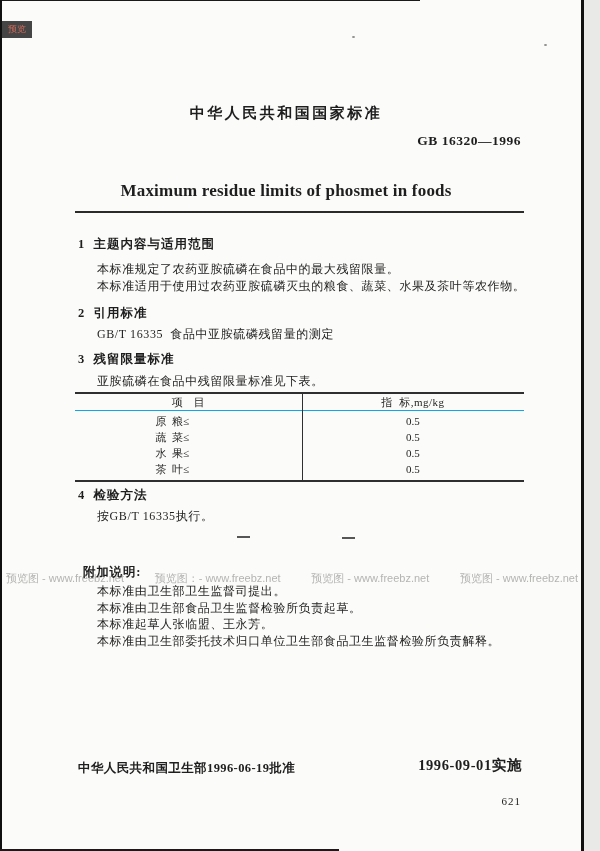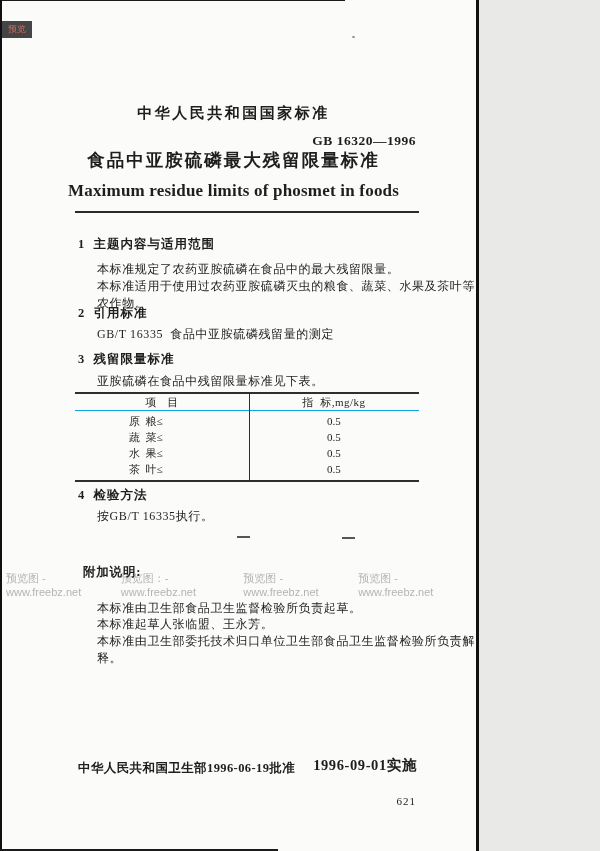--- a/index.html
+++ b/index.html
@@ -1,18 +1,18 @@
 <!DOCTYPE html>
 <html><head>
 <meta charset="utf-8">
 <style>
   * { margin:0; padding:0; box-sizing:border-box; }
   html,body { width:600px; height:851px; }
   body { background:#e9e9e7; font-family:"Liberation Serif","DejaVu Serif",serif; }
-  .page { position:relative; width:479px; height:851px; background:#fbfbf9; overflow:hidden; color:#1e1e1e; }
+  .page { position:relative; width:584px; height:851px; background:#fbfbf9; overflow:hidden; color:#1e1e1e; }
   .t { white-space:pre-wrap; }
 
   
   .edge-left  { position:absolute; left:0; top:0; width:2px; height:100%; background:#101010; }
   .edge-right { position:absolute; right:0; top:0; width:3px; height:100%; background:#101010; }
   .edge-top   { position:absolute; top:0; left:0; width:72%; height:1px; background:#1a1a1a; }
   .edge-bottom{ position:absolute; bottom:0; left:0; width:58%; height:2px; background:#1a1a1a; }
   .corner-badge { position:absolute; left:2px; top:21px; width:30px; height:17px; background:#454545;
                   color:#cf6a5a; font-size:9px; display:flex; align-items:center; justify-content:center; }
   .speck { position:absolute; width:3px; height:2px; background:#8d8d8d; border-radius:50%; }
@@ -73,21 +73,20 @@
   <div class="edge-right"></div>
   <div class="edge-bottom"></div>
   <div class="corner-badge t">预览</div>
   <div class="speck speck1"></div>
   <div class="speck speck2"></div>
   <div class="dash dash1"></div>
   <div class="dash dash2"></div>
 
   <div class="center-band org t">中华人民共和国国家标准</div>
   <div class="std-no t">GB 16320—1996</div>
-  <div class="center-band doc-title t">食品中亚胺硫磷最大残留限量标准</div>
   <div class="center-band doc-subtitle t">Maximum residue limits of phosmet in foods</div>
   <div class="rule"></div>
 
   <div class="h s1h t">1  主题内容与适用范围</div>
   <div class="p s1p1 t">本标准规定了农药亚胺硫磷在食品中的最大残留限量。</div>
   <div class="p s1p2 t">本标准适用于使用过农药亚胺硫磷灭虫的粮食、蔬菜、水果及茶叶等农作物。</div>
 
   <div class="h s2h t">2  引用标准</div>
   <div class="p s2p1 t">GB/T 16335  食品中亚胺硫磷残留量的测定</div>
 
@@ -136,20 +135,21 @@
   <div class="p s4p1 t">按GB/T 16335执行。</div>
 
   <div class="watermark">
     <span class="t">预览图 - www.freebz.net</span>
     <span class="t">预览图：- www.freebz.net</span>
     <span class="t">预览图 - www.freebz.net</span>
     <span class="t">预览图 - www.freebz.net</span>
   </div>
 
   <div class="notes-h t">附加说明:</div>
+  <div class="note n1 t">本标准由卫生部卫生监督司提出。</div>
   <div class="note n2 t">本标准由卫生部食品卫生监督检验所负责起草。</div>
   <div class="note n3 t">本标准起草人张临盟、王永芳。</div>
   <div class="note n4 t">本标准由卫生部委托技术归口单位卫生部食品卫生监督检验所负责解释。</div>
 
   <div class="footer-approval t">中华人民共和国卫生部1996-06-19批准</div>
   <div class="footer-impl t">1996-09-01实施</div>
   <div class="page-num t">621</div>
 
 </div>
 

